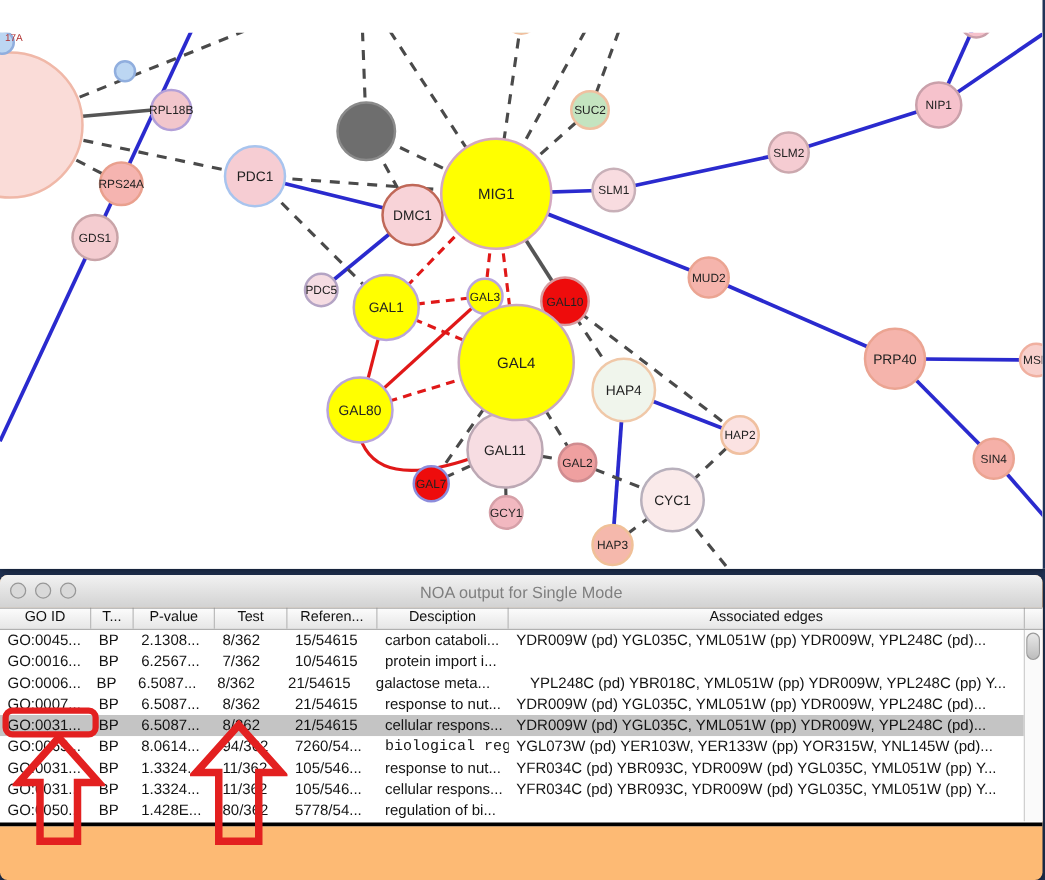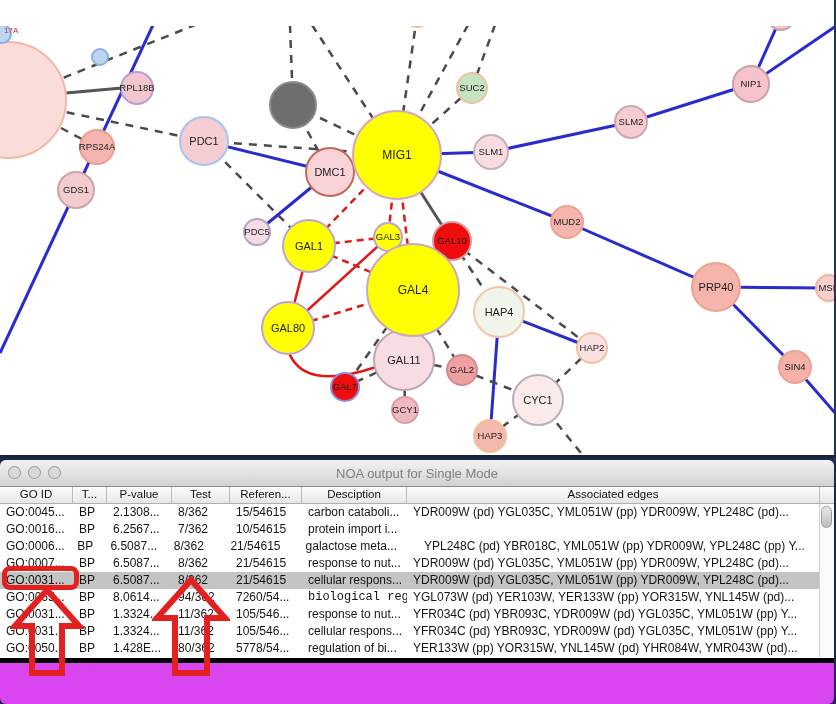--- a/index.html
+++ b/index.html
@@ -21,24 +21,24 @@
     font-size:13px;font-weight:bold;color:#3a3a3a;
   }
   .lights{position:absolute;left:8px;top:6px;display:flex;gap:7px;z-index:31;}
   .light{width:13px;height:13px;border-radius:50%;box-sizing:border-box;}
   .light.red{background:radial-gradient(circle at 35% 30%,#ff9d94,#f3564c 60%);border:1px solid #cf3f36;}
   .light.yellow{background:radial-gradient(circle at 35% 30%,#ffe3a0,#fcbe3e 60%);border:1px solid #d59c25;}
   .light.green{background:radial-gradient(circle at 35% 30%,#a8eda4,#38c23d 60%);border:1px solid #2b9c31;}
   .light.inactive{background:#d9d9d9;border:1px solid #979797;}
   #net-canvas{position:absolute;top:26px;left:0;width:834px;height:429px;background:#fff;overflow:hidden;}
 
-  #noa-window{top:460px;height:244px;background:#d946ef;border-radius:6px;box-shadow:0 3px 8px rgba(0,0,0,.5);}
+  #noa-window{top:460px;height:244px;background:#fdba74;border-radius:6px;box-shadow:0 3px 8px rgba(0,0,0,.5);}
   #noa-window .titlebar{border-radius:6px 6px 0 0;background:linear-gradient(#f2f2f2,#d2d2d2);border-bottom:1px solid #8d8d8d;}
   #noa-window .titlebar .title{font-weight:normal;color:#7f7f7f;}
-  #noa-table{position:absolute;top:26px;left:0;width:834px;height:172px;background:#fff;border-bottom:5px solid #000000;}
+  #noa-table{position:absolute;top:26px;left:0;width:834px;height:172px;background:#fff;border-bottom:3px solid #000000;}
   #thead{position:absolute;top:0;left:0;width:834px;height:17px;
     background:linear-gradient(#fdfdfd,#e6e6e6);border-bottom:1px solid #b0b0b0;display:flex;}
   .hcell{box-sizing:border-box;border-right:1px solid #bcbcbc;font-size:11.5px;color:#111;
     text-align:center;line-height:16px;overflow:hidden;white-space:nowrap;}
   #tbody{position:absolute;top:18px;left:0;width:820px;}
   .trow{display:flex;height:17px;line-height:17px;font-size:12px;color:#141414;background:#fff;}
   .trow.selected{background:#c4c4c4;}
   .tcell{box-sizing:border-box;padding-left:6px;overflow:hidden;white-space:nowrap;}
   #vscroll{position:absolute;top:18px;right:0;width:14px;height:153px;background:#fafafa;border-left:1px solid #d0d0d0;}
   #vthumb{position:absolute;top:2px;left:1px;width:11px;height:22px;border-radius:6px;
@@ -208,21 +208,21 @@
           <div class="tcell" style="width: 58px;">7/362</div>
           <div class="tcell" style="width: 72px;">10/54615</div>
           <div class="tcell" style="width: 105px;">protein import i...</div>
         </div>
         <div class="trow">
           <div class="tcell" style="width: 73px;">GO:0006...</div>
           <div class="tcell" style="width: 34px;">BP</div>
           <div class="tcell" style="width: 65px;">6.5087...</div>
           <div class="tcell" style="width: 58px;">8/362</div>
           <div class="tcell" style="width: 72px;">21/54615</div>
-          <div class="tcell" style="width: 105px; text-align: right;">galactose meta...</div>
+          <div class="tcell" style="width: 105px;">galactose meta...</div>
           <div class="tcell" style="width: 413px; margin-left: 21px;">YPL248C (pd) YBR018C, YML051W (pp) YDR009W, YPL248C (pp) Y...</div>
         </div>
         <div class="trow">
           <div class="tcell" style="width: 73px;">GO:0007...</div>
           <div class="tcell" style="width: 34px;">BP</div>
           <div class="tcell" style="width: 65px;">6.5087...</div>
           <div class="tcell" style="width: 58px;">8/362</div>
           <div class="tcell" style="width: 72px;">21/54615</div>
           <div class="tcell" style="width: 105px;">response to nut...</div>
           <div class="tcell" style="width: 413px;">YDR009W (pd) YGL035C, YML051W (pp) YDR009W, YPL248C (pd)...</div>
@@ -263,21 +263,20 @@
           <div class="tcell" style="width: 105px;">cellular respons...</div>
           <div class="tcell" style="width: 413px;">YFR034C (pd) YBR093C, YDR009W (pd) YGL035C, YML051W (pp) Y...</div>
         </div>
         <div class="trow">
           <div class="tcell" style="width: 73px;">GO:0050...</div>
           <div class="tcell" style="width: 34px;">BP</div>
           <div class="tcell" style="width: 65px;">1.428E...</div>
           <div class="tcell" style="width: 58px;">80/362</div>
           <div class="tcell" style="width: 72px;">5778/54...</div>
           <div class="tcell" style="width: 105px;">regulation of bi...</div>
-          <div class="tcell" style="width: 413px;">YER133W (pp) YOR315W, YNL145W (pd) YHR084W, YMR043W (pd)...</div>
         </div>
       </div>
     <div id="vscroll">
       <div id="vthumb"></div>
     </div>
   </div>
 
 </div>
 
 <div class="annot" id="annot-box"></div>

